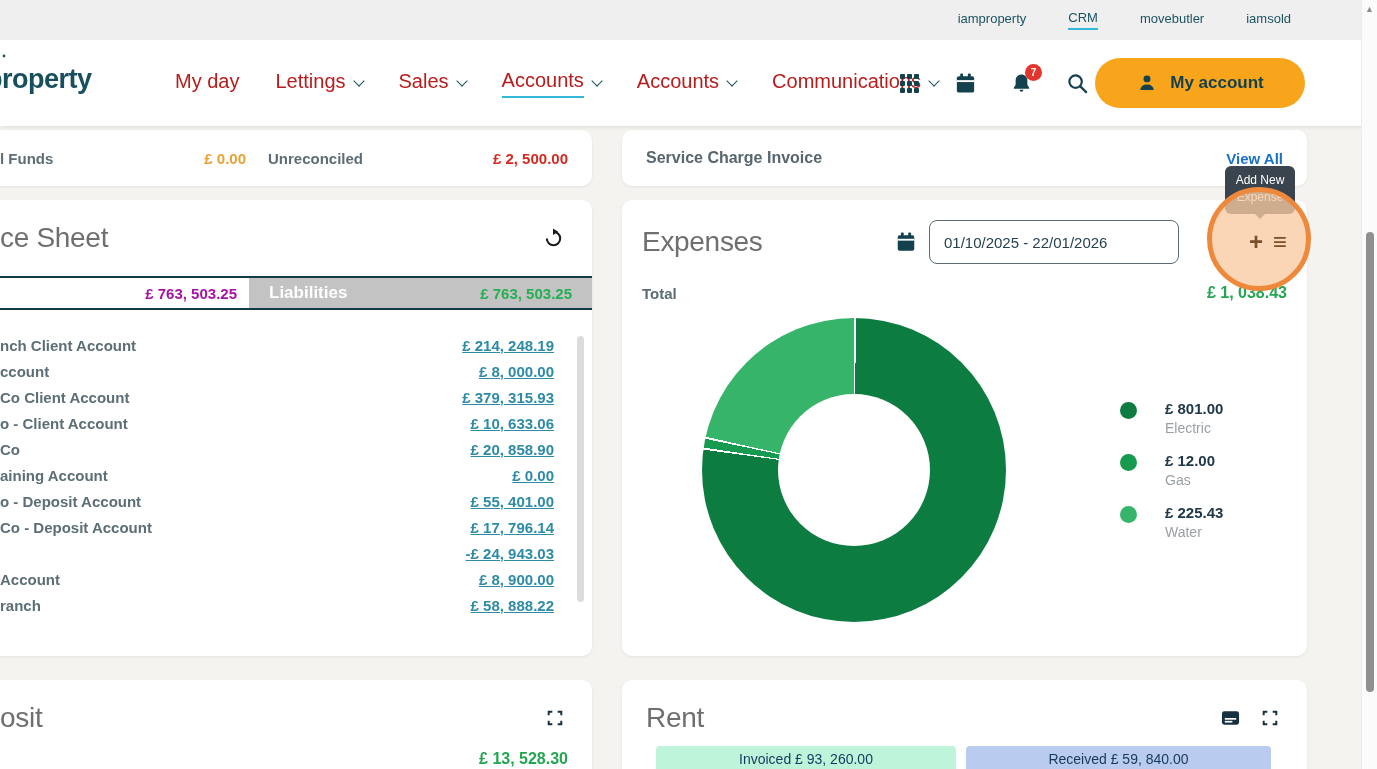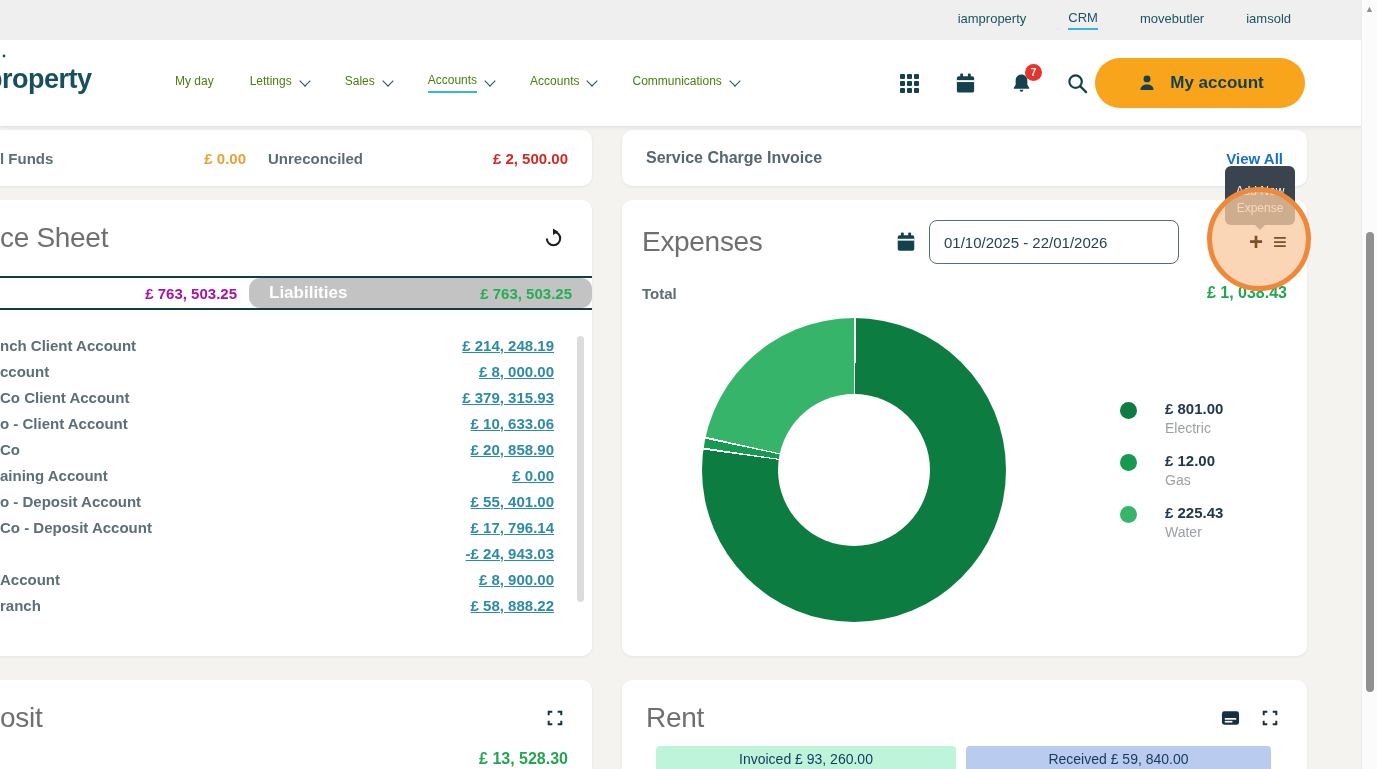--- a/index.html
+++ b/index.html
@@ -20,21 +20,21 @@
 
   
   .nav {
     position:absolute; left:0; top:40px; width:100%; height:86px; background:#ffffff;
     box-shadow:0 1px 4px rgba(0,0,0,.10); z-index:9; display:flex; align-items:center;
   }
   .logo { position:absolute; left:-14px; top:24px; display:flex; align-items:center; }
   .logo-dots { position:absolute; left:-4px; top:-14px; }
   .logo-text { font-size:27px; font-weight:bold; color:#174f5f; letter-spacing:-0.5px; }
   .nav-menu { position:absolute; left:175px; top:0; height:100%; display:flex; align-items:center; gap:36px; }
-  .nav-item { display:flex; align-items:center; font-size:12px; color:#4d7c0f; cursor:pointer; }
+  .nav-item { display:flex; align-items:center; font-size:20px; color:#b91c1c; cursor:pointer; }
   .nav-item .lbl { padding-bottom:4px; }
   .nav-item.active .lbl { border-bottom:2.5px solid #35b7d9; }
   .chev {
     display:inline-block; width:8px; height:8px; margin-left:9px; margin-top:-5px;
     border-right:1.7px solid #1b5362; border-bottom:1.7px solid #1b5362; transform:rotate(45deg);
   }
   .nav-icons { position:absolute; left:896px; top:0; height:100%; display:flex; align-items:center; gap:30px; }
   .icon-btn { position:relative; width:26px; height:26px; display:flex; align-items:center; justify-content:center; cursor:pointer; }
   .badge {
     position:absolute; top:-6px; right:-8px; min-width:17px; height:17px; border-radius:9px;
@@ -64,21 +64,21 @@
   .viewall { font-size:15px; font-weight:bold; color:#1a6fc9; cursor:pointer; }
 
   
   .bs-card { left:-26px; top:200px; width:618px; height:456px; overflow:hidden; }
   .bs-head { display:flex; align-items:center; justify-content:space-between; padding:22px 26px 0 26px; }
   .card-title { font-size:28px; color:#6f6f6f; font-weight:500; letter-spacing:-0.3px; }
   .bs-tabs { position:absolute; left:0; top:76px; width:100%; height:34px; display:flex;
              border-top:2px solid #123c49; border-bottom:2px solid #123c49; }
   .tab-assets { width:275px; background:#fff; display:flex; align-items:center; justify-content:flex-end; padding-right:12px; cursor:pointer; }
   .tab-assets .pval { font-size:15px; font-weight:bold; color:#a513a3; }
-  .tab-liab { flex:1; background:#c3c3c3; display:flex; align-items:center; justify-content:space-between; padding:0 20px; cursor:pointer;border-radius:11px; }
+  .tab-liab { flex:1; background:#c3c3c3; display:flex; align-items:center; justify-content:space-between; padding:0 20px; cursor:pointer; }
   .tab-liab .tname { font-size:17px; font-weight:600; color:#ffffff; }
   .tab-liab .gval { font-size:15px; font-weight:bold; color:#23af52; }
   .bs-list { position:absolute; left:26px; right:24px; top:132px; height:300px; overflow:hidden; }
   .bs-row { height:26px; display:flex; align-items:center; justify-content:space-between; }
   .bs-label { font-size:15px; font-weight:bold; color:#5c6e76; }
   .bs-value { font-size:15px; font-weight:bold; color:#2d8ba6; padding-right:14px;text-decoration:underline; }
   .bs-scroll { position:absolute; right:8px; top:136px; width:7px; height:266px; background:#dcdcdc; border-radius:4px; cursor:pointer; }
 
   
   .exp-card { left:622px; top:200px; width:685px; height:456px; padding:20px; }
@@ -98,21 +98,21 @@
   .donut::after { content:""; position:absolute; left:76px; top:76px; width:152px; height:152px; border-radius:50%; background:#fff; }
   .legend { position:absolute; left:498px; top:200px; display:flex; flex-direction:column; gap:16px; }
   .leg-item { display:flex; gap:28px; }
   .leg-dot { width:17px; height:17px; border-radius:50%; margin-top:2px; flex:none; }
   .leg-val { font-size:15px; font-weight:bold; color:#20394a; }
   .leg-lab { font-size:14px; color:#9aa0a4; margin-top:3px; }
 
   
   .fab-tooltip {
     position:absolute; left:1225px; top:166px; width:70px; background:#3a444e; color:#fff;
-    border-radius:6px; font-size:12px; line-height:1.42; text-align:center; padding:17px 4px 8px; z-index:40;
+    border-radius:6px; font-size:12px; line-height:1.42; text-align:center; padding:6px 4px 8px; z-index:40;
   }
   .fab-tooltip::after {
     content:""; position:absolute; left:50%; bottom:-12px; margin-left:-7px;
     border:7px solid transparent; border-top-color:#3a444e;
   }
   .fab-circle {
     position:absolute; left:1207px; top:187px; width:104px; height:104px; border-radius:50%;
     border:5px solid #ee893b; background:rgba(249,203,162,0.78); z-index:50; cursor:pointer;
   }
 

